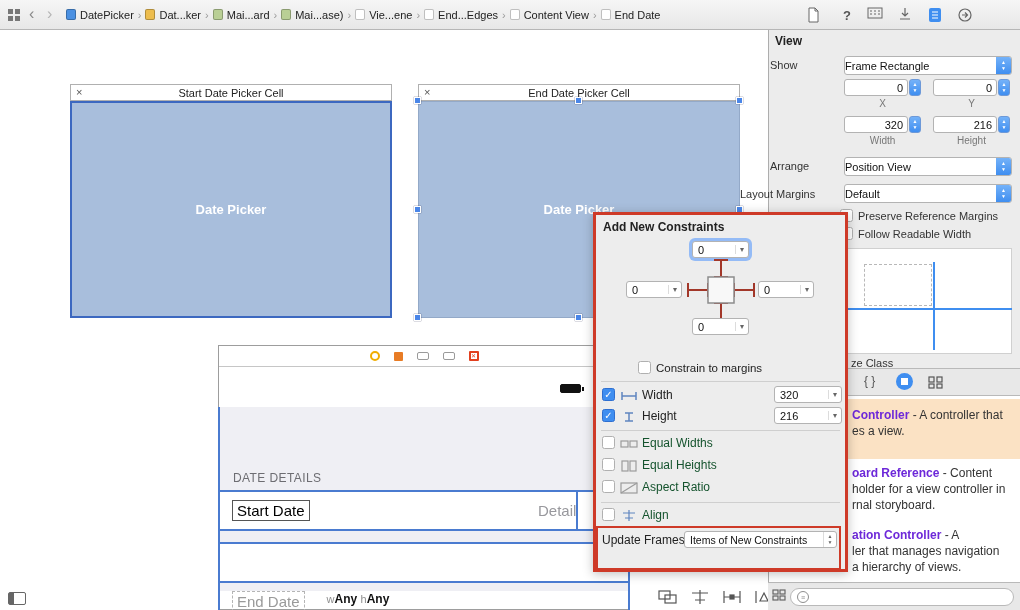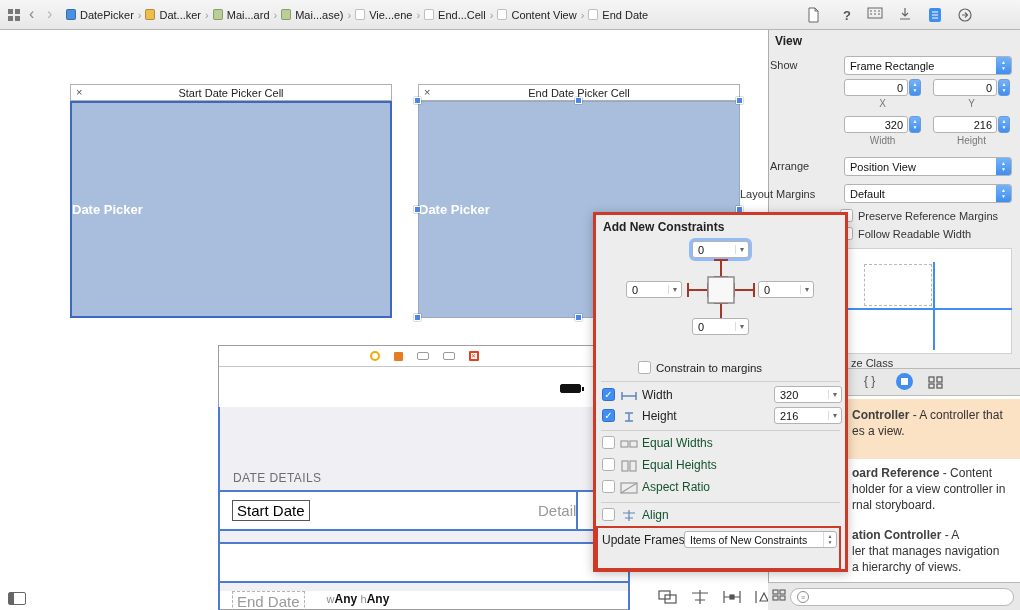--- a/index.html
+++ b/index.html
@@ -1,48 +1,48 @@
 <!DOCTYPE html>
 <html style="--annotation: #ce3a28; --picker-blue: #a8bedc; --selection-blue: #4a7bd0; --accent-blue: #3f8ef0; --library-highlight: #fbe2c4;"><head>
 <meta charset="utf-8">
 <style>
 *{margin:0;padding:0;box-sizing:border-box}
 html,body{width:1020px;height:610px}
 body{font-family:"Liberation Sans","DejaVu Sans",sans-serif;background:#fff;font-size:12px;color:#222}
 #app{position:relative;width:1020px;height:610px;overflow:hidden;background:#fff}
 .abs{position:absolute}
 i{font-style:normal}
-b{color:#404040}
+b{color:#6d28d9}
 
 .topbar{left:0;top:0;width:1020px;height:30px;background:linear-gradient(#f6f6f6,#e7e7e7);border-bottom:1px solid #b6b6b6;z-index:20}
 .navchev{font-size:16px;color:#8a8a8a;line-height:28px}
 .jumpbar{left:66px;top:0;height:29px;display:flex;align-items:center;gap:2px;font-size:11px;color:#222;white-space:nowrap}
 .jb-item{display:flex;align-items:center;gap:4px}
 .jb-ico{width:10px;height:11px;border-radius:2px;display:inline-block;border:1px solid rgba(0,0,0,.25)}
 .jb-sep{color:#9a9a9a;padding:0 2px;font-size:11px}
 .tb-ico{position:absolute;top:7px;width:18px;height:17px;text-align:center;color:#555}
 
 .panel{left:768px;top:30px;width:252px;height:580px;background:#ececec;border-left:1px solid #adadad;z-index:5}
 .ilbl{position:absolute;font-size:11px;color:#333;text-align:left}
 .small{position:absolute;font-size:10px;color:#777;text-align:center}
 .field{position:absolute;background:#fff;border:1px solid #b3b3b3;border-radius:3px;font-size:11px;color:#111;display:flex;align-items:center;overflow:hidden}
 .numfield{justify-content:flex-end;padding-right:4px}
-.popup{padding-left:5px;justify-content:space-between}
+.popup{justify-content:space-between}
 .popupbtn{width:15px;align-self:stretch;background:linear-gradient(#74b2f9,var(--accent-blue));display:flex;flex-direction:column;align-items:center;justify-content:center;gap:1px;color:#fff;margin-left:4px}
 .popupbtn i,.stepperblue i,.graystep i{font-size:5px;line-height:5px}
 .stepperblue{position:absolute;width:12px;height:17px;background:linear-gradient(#74b2f9,var(--accent-blue));border:1px solid #6d99d8;border-radius:3px;display:flex;flex-direction:column;align-items:center;justify-content:center;gap:1px;color:#fff}
 .graystep{display:flex;flex-direction:column;align-items:center;justify-content:center;gap:1px;color:#777;width:14px;border-left:1px solid #d9d9d9;align-self:stretch}
 .cb{position:absolute;width:13px;height:13px;background:#fff;border:1px solid #b0b0b0;border-radius:2.5px;font-size:10px;line-height:11px;text-align:center;color:#fff}
 .cb.checked{background:var(--accent-blue);border-color:#2f6fd0}
 .cblbl{position:absolute;font-size:11px;color:#333;white-space:nowrap}
 .libline{position:absolute;font-size:12px;color:#333;white-space:nowrap}
 
 .vc-head{position:absolute;height:17px;background:#fff;border:1px solid #b0b0b0;font-size:11px;color:#222;display:flex;align-items:center;justify-content:center}
 .vc-close{position:absolute;left:5px;top:0;font-size:11px;color:#555;line-height:15px}
-.vc-body{position:absolute;background:var(--picker-blue);display:flex;align-items:center;}
+.vc-body{position:absolute;background:var(--picker-blue);display:flex;align-items:center;justify-content:center}
 .vc-body span{color:#fff;font-weight:bold;font-size:13px}
 .handle{position:absolute;width:7px;height:7px;background:#4a86e8;border:1px solid #fff;box-shadow:0 0 1px #335;z-index:3}
 .blue{background:var(--selection-blue)}
 .alico{width:24px;height:16px}
 
 .popover{left:593px;top:212px;width:255px;height:360px;background:#ededed;border:3px solid var(--annotation);z-index:30;box-shadow:0 2px 10px rgba(0,0,0,.25)}
 .pp{position:absolute}
 .combo{position:absolute;background:#fff;border:1px solid #b3b3b3;border-radius:3px;font-size:11px;color:#111;display:flex;align-items:center;height:17px}
 .combo .val{flex:1;padding-left:5px}
 .combo .arr{width:13px;text-align:center;color:#666;border-left:1px solid #dcdcdc;font-size:8px}
@@ -297,21 +297,21 @@
           <span>Mai...ase)</span>
         </span>
       <span class="jb-sep">›</span>
       <span class="jb-item">
           <span class="jb-ico" style="background:#fff"></span>
           <span>Vie...ene</span>
         </span>
       <span class="jb-sep">›</span>
       <span class="jb-item">
           <span class="jb-ico" style="background:#fff"></span>
-          <span>End...Cell</span>
+          <span>End...Edges</span>
         </span>
       <span class="jb-sep">›</span>
       <span class="jb-item">
           <span class="jb-ico" style="background:#fff"></span>
           <span>Content View</span>
         </span>
       <span class="jb-sep">›</span>
       <span class="jb-item">
           <span class="jb-ico" style="background:#fff"></span>
           <span>End Date</span>

